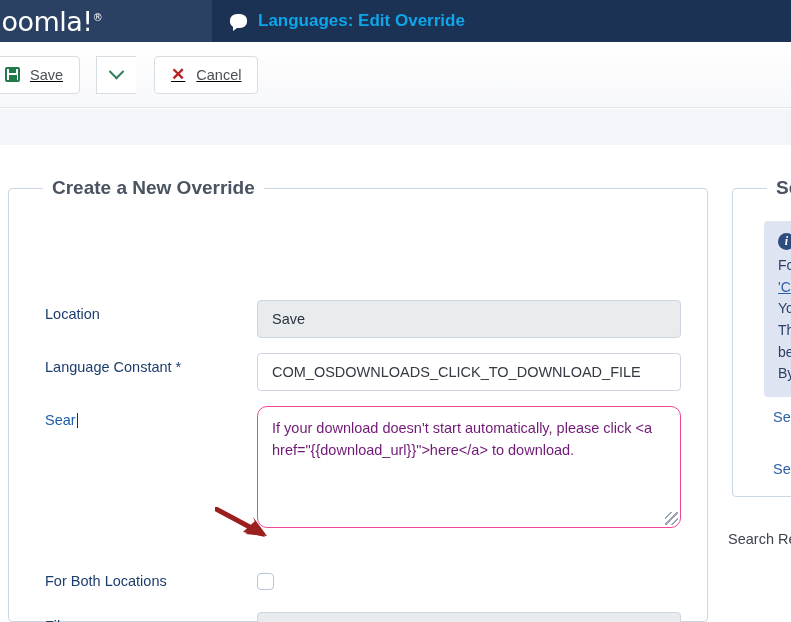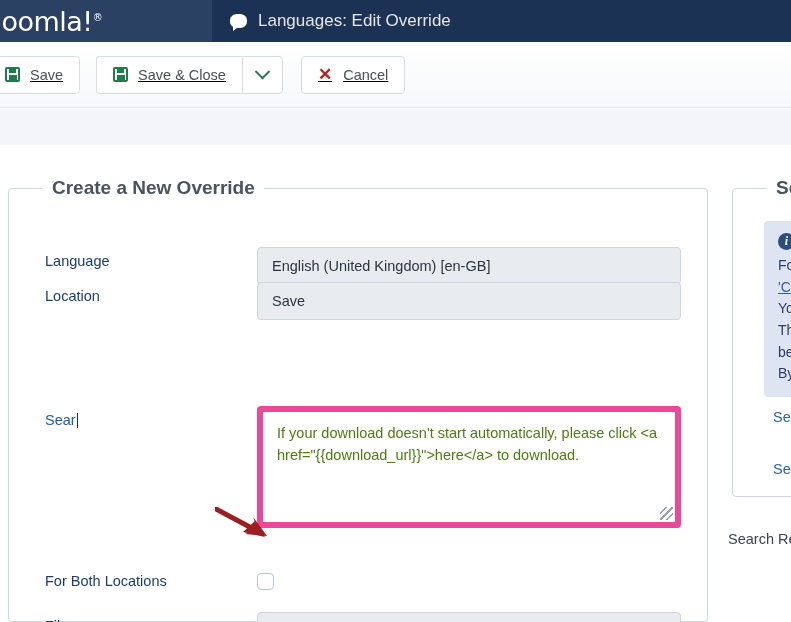--- a/index.html
+++ b/index.html
@@ -52,23 +52,24 @@
     content: "";
     position: absolute;
     left: 3px; bottom: -3px;
     width: 0; height: 0;
     border-left: 4px solid #ffffff;
     border-top: 4px solid #ffffff;
     border-right: 3px solid transparent;
     border-bottom: 3px solid transparent;
   }
   .page-title {
-    color: #e5e5e5;
+    color: #0ea5e9;
     font-size: 17px;
     white-space: nowrap;
+    font-weight: bold;
   }
 
   
   .toolbar {
     position: absolute; top: 42px; left: 0;
     width: 791px; height: 66px;
     background: linear-gradient(#ffffff, #f7f8fa);
     border-bottom: 1px solid #e3e6ec;
     display: flex; align-items: center;
     padding-left: 0;
@@ -204,26 +205,26 @@
     padding: 0 14px;
     font-size: 14.5px;
     color: #333a44;
     white-space: nowrap;
     overflow: hidden;
   }
   .inp.readonly { background: #e9ecef; color: #2c3440; }
 
   .ta {
     width: 424px; height: 122px;
-    border: 6px solid #ec4899;
-    border-radius: 4px;
+    border: 1px solid #ec4899;
+    border-radius: 10px;
     background: #ffffff;
     padding: 11px 14px;
     font-size: 14.5px;
-    color: #4d7c0f;
+    color: #701a75;
     line-height: 1.5;
     position: relative;
     overflow: hidden;
   }
   .resize-grip {
     position: absolute; right: 2px; bottom: 2px;
     width: 13px; height: 13px;
     background:
       linear-gradient(135deg, transparent 46%, #9aa4b0 46%, #9aa4b0 54%, transparent 54%),
       linear-gradient(135deg, transparent 71%, #9aa4b0 71%, #9aa4b0 79%, transparent 79%),
@@ -296,55 +297,51 @@
     <span class="page-title">Languages: Edit Override</span>
   </div>
 </div>
 
 <div class="toolbar">
   <div class="btn btn-save">
     <span class="save-icon"></span>
     <span>Save</span>
   </div>
   <div class="btn-group">
-    <div class="btn">
-      <span class="save-icon"></span>
-      <span>Save &amp; Close</span>
-    </div>
     <div class="btn caret">
       <span class="caret-glyph"></span>
     </div>
   </div>
   <div class="btn btn-cancel">
     <span class="x-icon">✕</span>
     <span>Cancel</span>
   </div>
 </div>
 
 <div class="subband"></div>
 
 <div class="content">
 
   <fieldset class="panel" id="main-panel">
     <legend>Create a New Override</legend>
 
-    <div class="frow" style="top:48px;">
-      <div class="flabel">Language</div>
-      <div class="fctl">
-        <div class="inp readonly">English (United Kingdom) [en-GB]</div>
-      </div>
-    </div>
-
-    <div class="frow" style="top:83px;">
+
+    <div class="frow" style="top:101px;">
       <div class="flabel">Location</div>
       <div class="fctl">
         <div class="inp readonly">Save</div>
       </div>
     </div>
 
+    <div class="frow" style="top:154px;">
+      <div class="flabel">Language Constant *</div>
+      <div class="fctl">
+        <div class="inp">COM_OSDOWNLOADS_CLICK_TO_DOWNLOAD_FILE</div>
+      </div>
+    </div>
 
     <div class="frow" style="top:207px;">
       <div class="flabel active"><span>Sear</span><span class="caret-text"></span></div>
       <div class="fctl">
         <div class="ta"><span>If your download doesn't start automatically, please click &lt;a href="{{download_url}}"&gt;here&lt;/a&gt; to download.</span><span class="resize-grip"></span></div>
       </div>
     </div>
 
     <div class="frow" style="top:368px;">
       <div class="flabel">For Both Locations</div>

